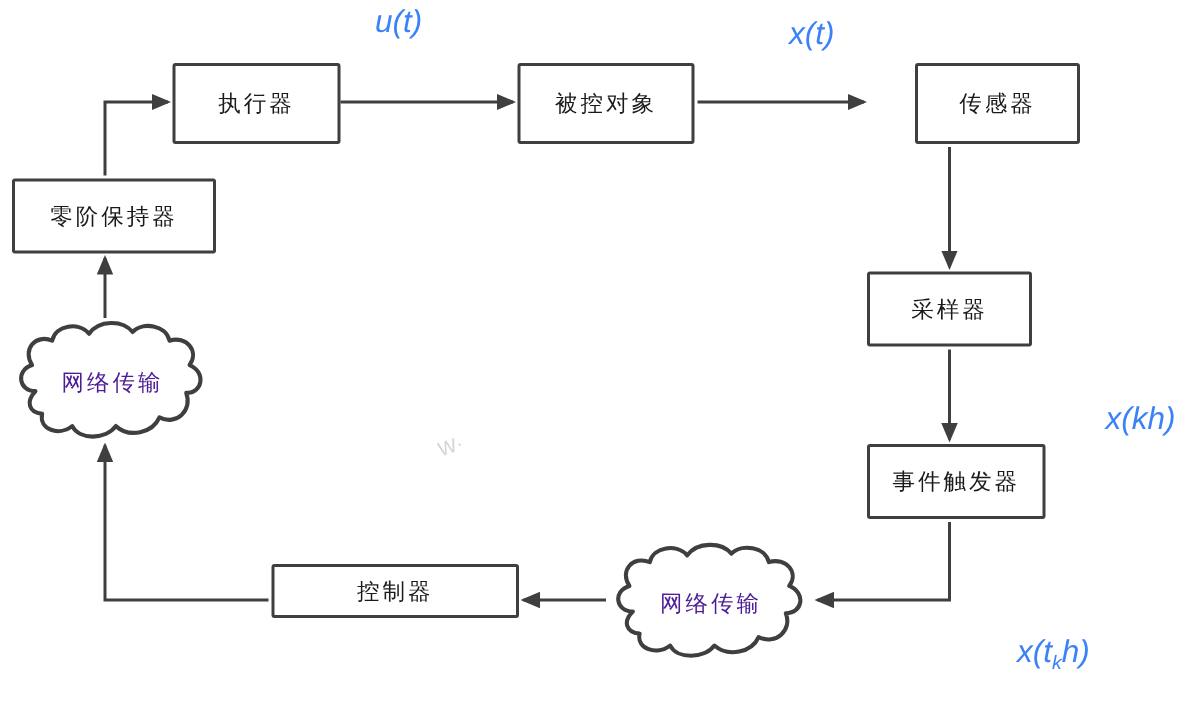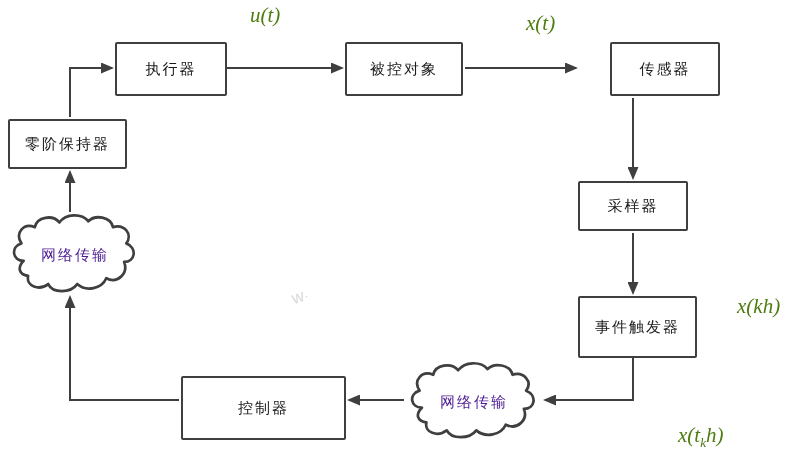--- a/index.html
+++ b/index.html
@@ -28,24 +28,24 @@
   }
   .cloud { position: absolute; z-index: 2; }
   .cloud svg { position: absolute; left: 0; top: 0; width: 100%; height: 100%; }
   .cloud-label {
     position: absolute; left: 0; top: 0; right: 0; bottom: 0;
     display: flex; align-items: center; justify-content: center;
     font-size: 15px; letter-spacing: 2px; color: #4c1d95;
   }
   .sig {
     position: absolute;
-    font-family: Liberation Serif, serif;
+    font-family: Liberation Sans, sans-serif;
     font-style: italic;
     font-size: 21px;
-    color: #4d7c0f;
+    color: #3b82f6;
     z-index: 3;
     white-space: nowrap;
   }
   .sig sub { font-size: 13px; font-style: italic; }
   .watermark {
     position: absolute;
     left: 292px; top: 290px;
     font-size: 13px;
     color: rgba(130,130,130,0.35);
     transform: rotate(-18deg);
@@ -77,43 +77,43 @@
   </svg>
 
   <div class="box" style="left:115px; top:42px; width:112px; height:54px;">执行器</div>
 
   <div class="box" style="left:345px; top:42px; width:118px; height:54px;">被控对象</div>
 
   <div class="box" style="left:578px; top:42px; width:110px; height:54px;margin-left:32px;">传感器</div>
 
   <div class="box" style="left:578px; top:181px; width:110px; height:50px;font-family:Liberation Mono, monospace;">采样器</div>
 
-  <div class="box" style="left:578px; top:296px; width:119px; height:62px;">事件触发器</div>
+  <div class="box" style="left:578px; top:296px; width:119px; height:50px;">事件触发器</div>
 
-  <div class="box" style="left:181px; top:376px; width:165px; height:64px;">控制器</div>
+  <div class="box" style="left:181px; top:376px; width:165px; height:36px;">控制器</div>
 
-  <div class="box" style="left:8px; top:119px; width:119px; height:50px;">零阶保持器</div>
+  <div class="box" style="left:8px; top:119px; width:136px; height:50px;">零阶保持器</div>
 
   <div class="cloud" style="left:8px; top:212px; width:134px; height:86px;">
     <svg viewBox="0 0 120 74" preserveAspectRatio="none">
       <path d="M14,42 C4,42 2,30 12,27 C6,18 14,9 24,13 C26,4 40,2 46,9 C52,1 66,1 72,8 C78,2 92,4 94,13 C104,10 112,19 106,27 C116,31 114,43 104,43 C108,53 98,62 88,57 C84,66 70,69 62,62 C56,70 40,70 36,62 C28,68 16,64 18,55 C10,54 8,48 14,42 Z" fill="#ffffff" stroke="#3f3f3f" stroke-width="2.4" stroke-linejoin="round"></path>
     </svg>
     <span class="cloud-label">网络传输</span>
   </div>
 
   <div class="cloud" style="left:406px; top:360px; width:136px; height:84px;">
     <svg viewBox="0 0 120 74" preserveAspectRatio="none">
       <path d="M14,42 C4,42 2,30 12,27 C6,18 14,9 24,13 C26,4 40,2 46,9 C52,1 66,1 72,8 C78,2 92,4 94,13 C104,10 112,19 106,27 C116,31 114,43 104,43 C108,53 98,62 88,57 C84,66 70,69 62,62 C56,70 40,70 36,62 C28,68 16,64 18,55 C10,54 8,48 14,42 Z" fill="#ffffff" stroke="#3f3f3f" stroke-width="2.4" stroke-linejoin="round"></path>
     </svg>
     <span class="cloud-label">网络传输</span>
   </div>
 
   <div class="sig" style="left:250px; top:3px;">u(t)</div>
 
   <div class="sig" style="left:497px; top:11px;margin-left:29px;">x(t)</div>
 
-  <div class="sig" style="left:737px; top:268px;margin-top:26px;">x(kh)</div>
+  <div class="sig" style="left:737px; top:268px;">x(kh)</div>
 
   <div class="sig" style="left:646px; top:423px;margin-left:32px;"><span>x(t</span><sub>k</sub><span>h)</span></div>
 
   <div class="watermark">W·</div>
 
 </div>
 
 </body></html>

